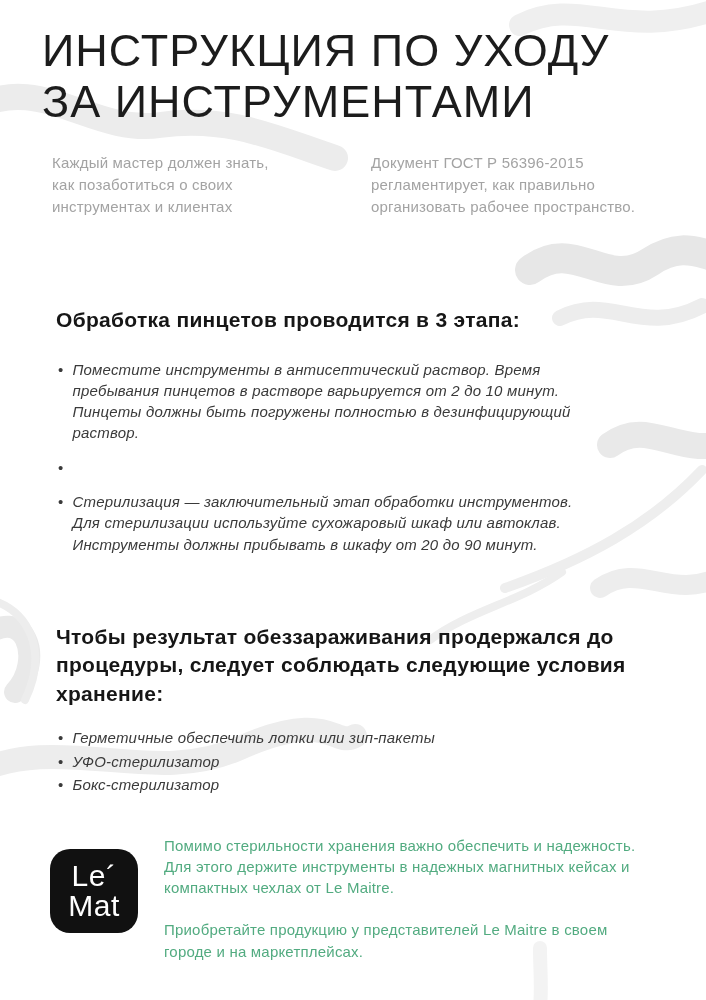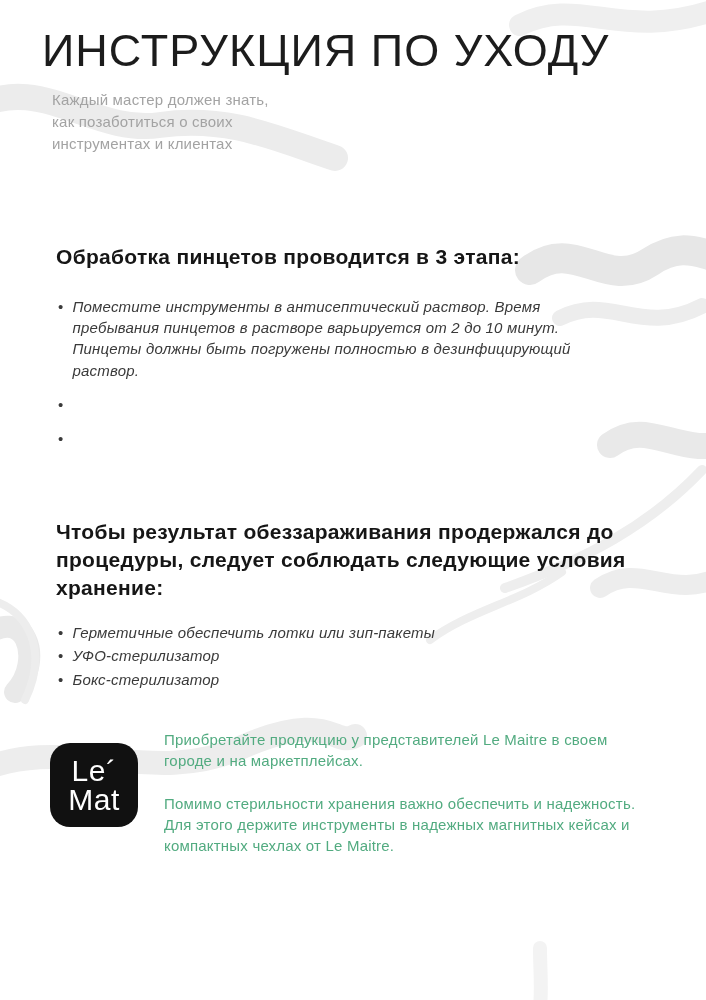--- a/index.html
+++ b/index.html
@@ -30,21 +30,21 @@
     font-size: 45px;
     font-weight: 400;
     letter-spacing: 1px;
     line-height: 1.13;
     color: #1c1c1c;
   }
   .title-line { display: block; }
   .intro-row {
     display: flex;
     gap: 24px;
-    margin-top: 12px;
+    margin-top: 24px;
     padding-left: 10px;
     align-items: center;
   }
   .intro-col {
     width: 312px;
     font-size: 15px;
     line-height: 1.48;
     letter-spacing: 0.2px;
     color: #a3a3a3;
     white-space: pre-line;
@@ -127,43 +127,50 @@
       <path d="M -30 775 C 60 730, 150 788, 240 748 S 335 748, 355 736" stroke="#ededed" stroke-width="24"></path>
       <path d="M 600 588 C 640 560, 670 602, 722 576" stroke="#ededed" stroke-width="20"></path>
       <path d="M 540 948 C 540 968, 542 990, 540 1006" stroke="#f3f3f3" stroke-width="14"></path>
     </g>
   </svg>
 
   <div class="content">
 
     <h1 class="title">
       <span class="title-line">ИНСТРУКЦИЯ ПО УХОДУ</span>
+      <span class="title-line">ЗА ИНСТРУМЕНТАМИ</span>
     </h1>
 
     <div class="intro-row">
       <div class="intro-col">Каждый мастер должен знать,
 как позаботиться о своих
 инструментах и клиентах</div>
+      <div class="intro-col">Документ ГОСТ Р 56396-2015
+регламентирует, как правильно
+организовать рабочее пространство.</div>
     </div>
 
     <h2 class="section-heading">Обработка пинцетов проводится в 3 этапа:</h2>
 
     <ul class="bullet-list">
       <li>
         <span class="bullet-marker">•</span>
         <span class="bullet-text">Поместите инструменты в антисептический раствор. Время
 пребывания пинцетов в растворе варьируется от 2 до 10 минут.
 Пинцеты должны быть погружены полностью в дезинфицирующий
 раствор.</span>
       </li>
       <li>
         <span class="bullet-marker">•</span>
       </li>
       <li>
         <span class="bullet-marker">•</span>
+        <span class="bullet-text">Стерилизация — заключительный этап обработки инструментов.
+Для стерилизации используйте сухожаровый шкаф или автоклав.
+Инструменты должны прибывать в шкафу от 20 до 90 минут.</span>
       </li>
     </ul>
 
     <h2 class="section-heading" style="margin-top:68px;">Чтобы результат обеззараживания продержался до
 процедуры, следует соблюдать следующие условия
 хранение:</h2>
 
     <ul class="bullet-list compact">
       <li>
         <span class="bullet-marker">•</span>
@@ -178,22 +185,22 @@
         <span class="bullet-text">Бокс-стерилизатор</span>
       </li>
     </ul>
 
     <div class="footer">
       <div class="logo">
         <span>Le´</span>
         <span>Mat</span>
       </div>
       <div class="footer-notes">
-        <p class="footer-note">Приобретайте продукцию у представителей Le Maitre в своем
-городе и на маркетплейсах.</p>
         <p class="footer-note">Помимо стерильности хранения важно обеспечить и надежность.
 Для этого держите инструменты в надежных магнитных кейсах и
 компактных чехлах от Le Maitre.</p>
+        <p class="footer-note">Приобретайте продукцию у представителей Le Maitre в своем
+городе и на маркетплейсах.</p>
       </div>
     </div>
 
   </div>
 </div>
 
 </body></html>

